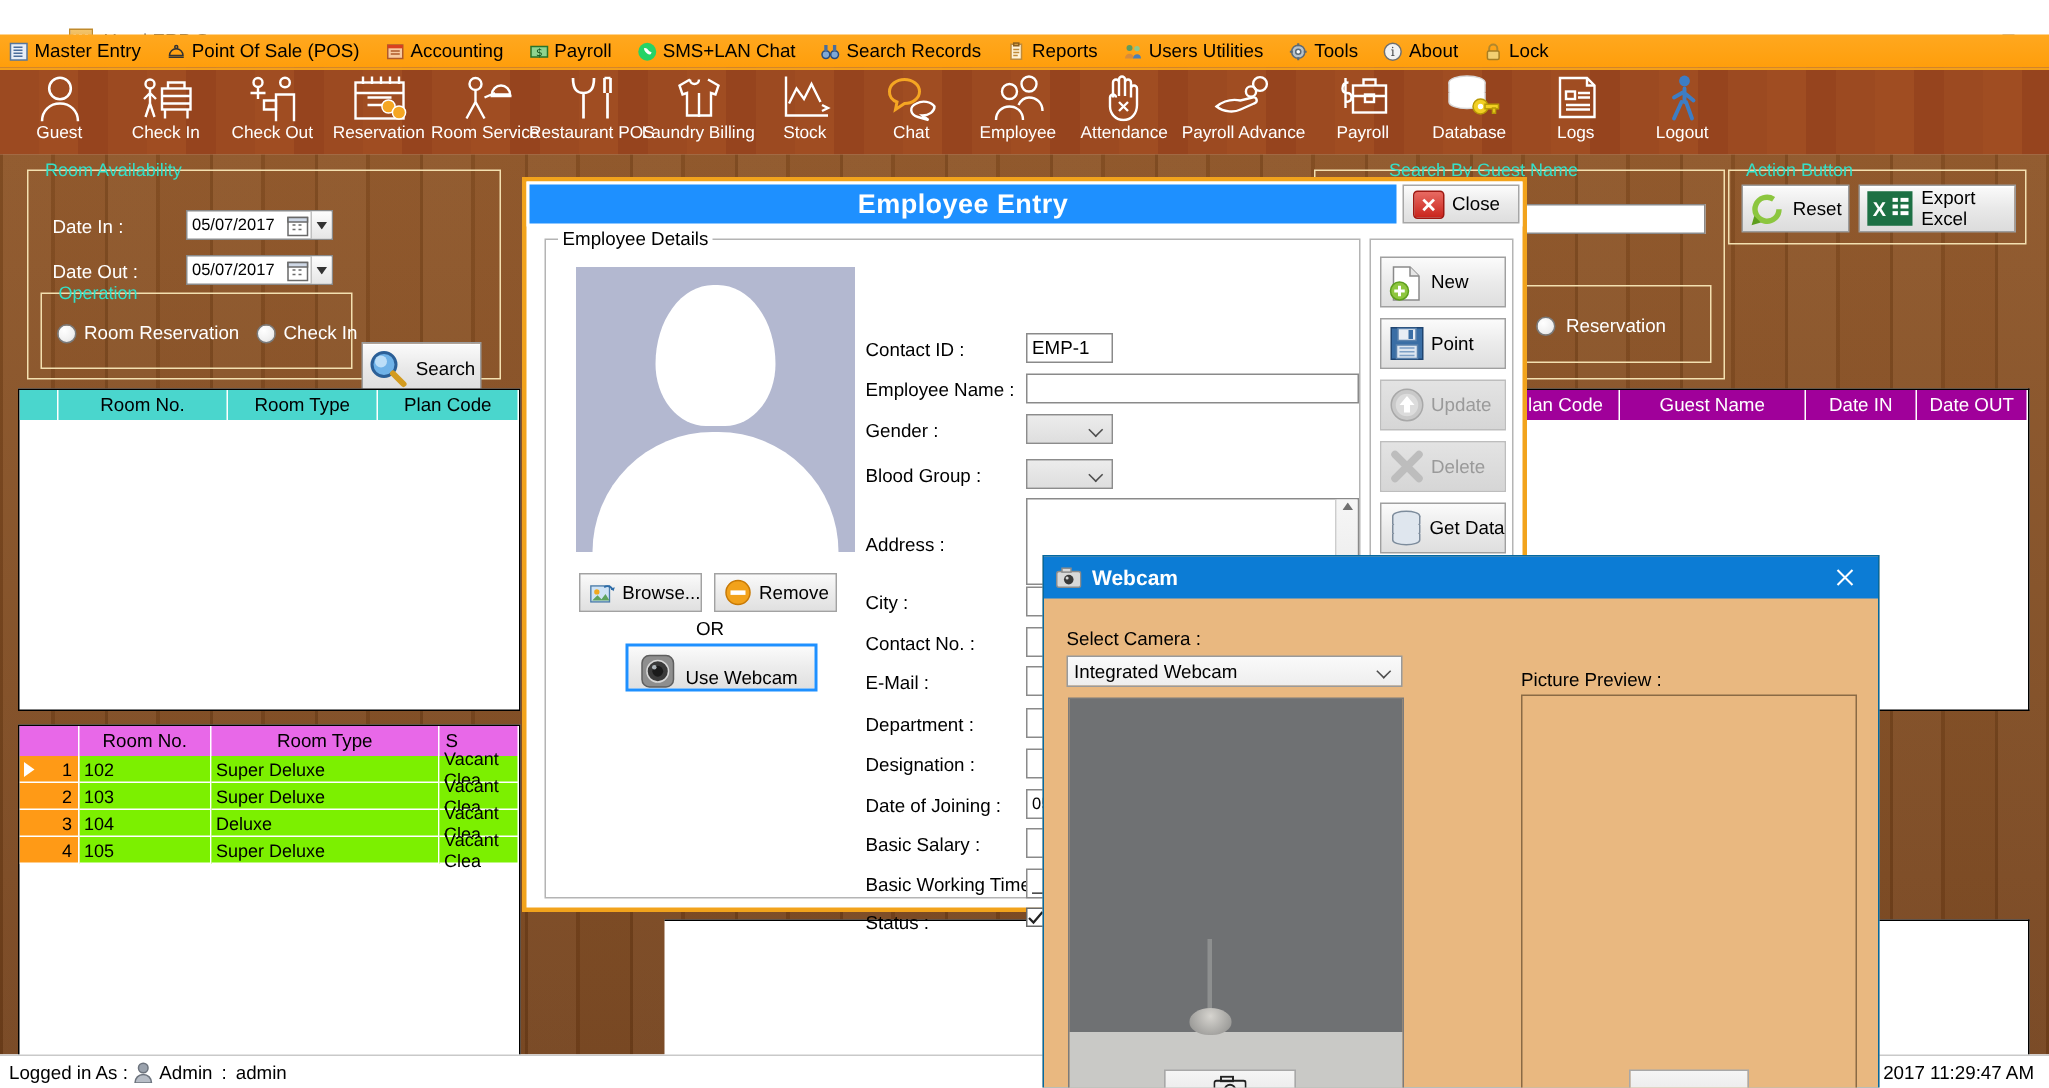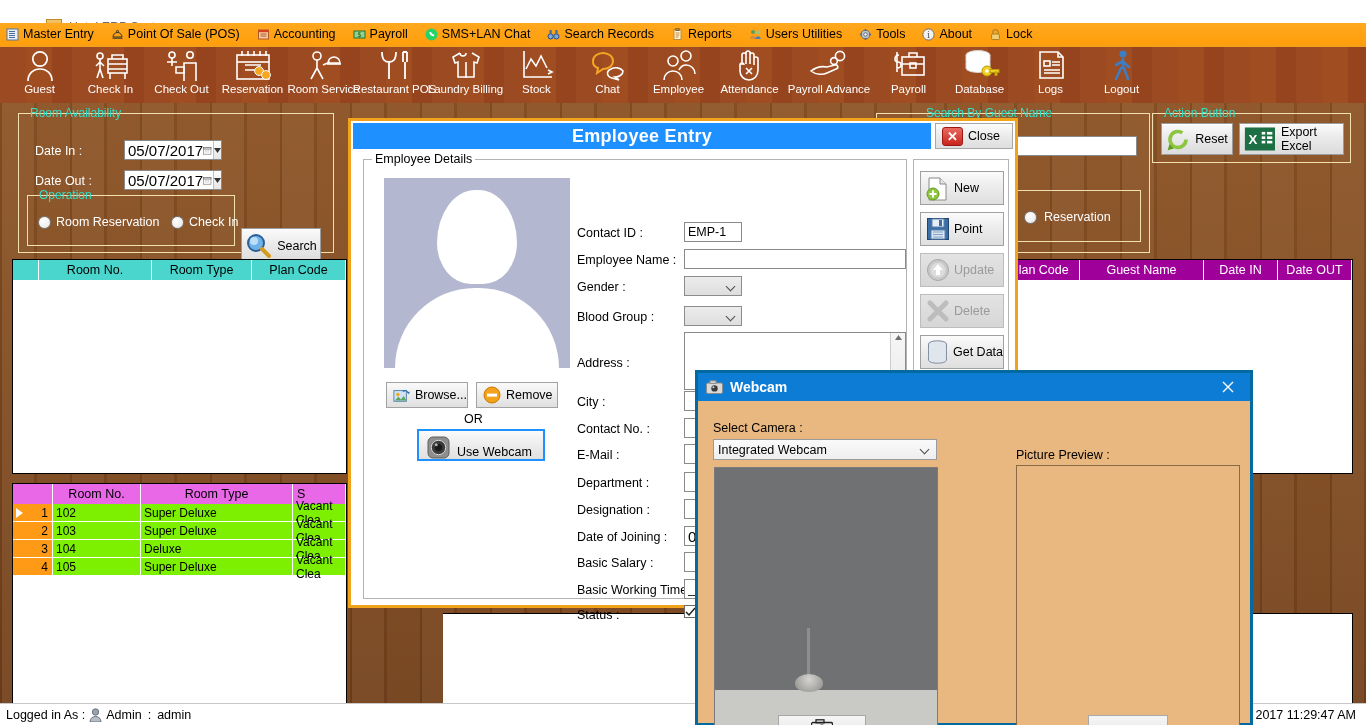--- a/index.html
+++ b/index.html
@@ -82,21 +82,21 @@
     color:#34e0c8; font-size:12px; background:transparent;
   }
   .wlabel { color:#fff; font-size:12.5px; white-space:nowrap; }
 
   .tfield {
     background:#fff; border:1px solid #8a8a8a; height:20px;
     font-family:"Liberation Sans", sans-serif; font-size:12.5px;
     padding:1px 3px; color:#000;
   }
   .datefield { display:flex; align-items:center; background:#fff; border:1px solid #8a8a8a; height:20px; }
-  .datefield .dval { flex:1; padding-left:3px; font-size:15px; }
+  .datefield .dval { flex:1; padding-left:3px; font-size:11px; }
   .datefield .dcal { width:15px; height:15px; margin-right:1px; }
   .datefield .darrow {
     width:14px; height:18px; display:flex; align-items:center; justify-content:center;
     background:linear-gradient(#fdfdfd,#e6e6e6); border-left:1px solid #c0c0c0;
   }
 
   .xpbtn {
     background:linear-gradient(#fbfbfb,#e9e9e9 48%,#dcdcdc);
     border:1px solid #9c9c9c; display:flex; align-items:center;
     justify-content:center; gap:5px; color:#000; font-size:12.5px;
@@ -201,21 +201,21 @@
 
   .imgbtn {
     background:linear-gradient(#fafafa,#ececec 50%,#e0e0e0);
     border:1px solid #a2a2a2; display:flex; align-items:center;
     gap:5px; padding-left:6px; font-size:12.5px; color:#000;
   }
 
   
   #webcam-window {
     position:absolute; left:695px; top:370px; width:558px; height:356px;
-    border:3px solid #0369a1; background:#e9b880; z-index:60;
+    border:1px solid #0369a1; background:#e9b880; z-index:60;
   }
   #wc-title {
     height:28px; background:#0c7cd5; display:flex; align-items:center;
     padding-left:8px; color:#fff; font-size:14px; font-weight:bold;
   }
   #wc-title .camico { width:17px; height:14px; margin-right:7px; }
   #wc-close {
     margin-left:auto; width:44px; height:28px; display:flex;
     align-items:center; justify-content:center; color:#fff; font-size:16px;
   }

